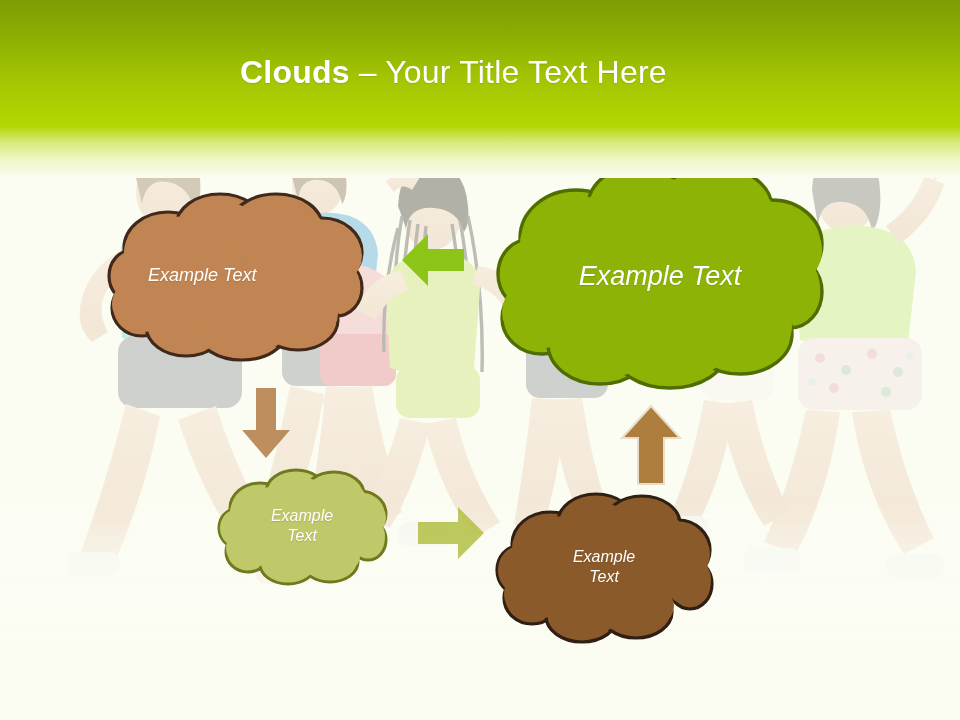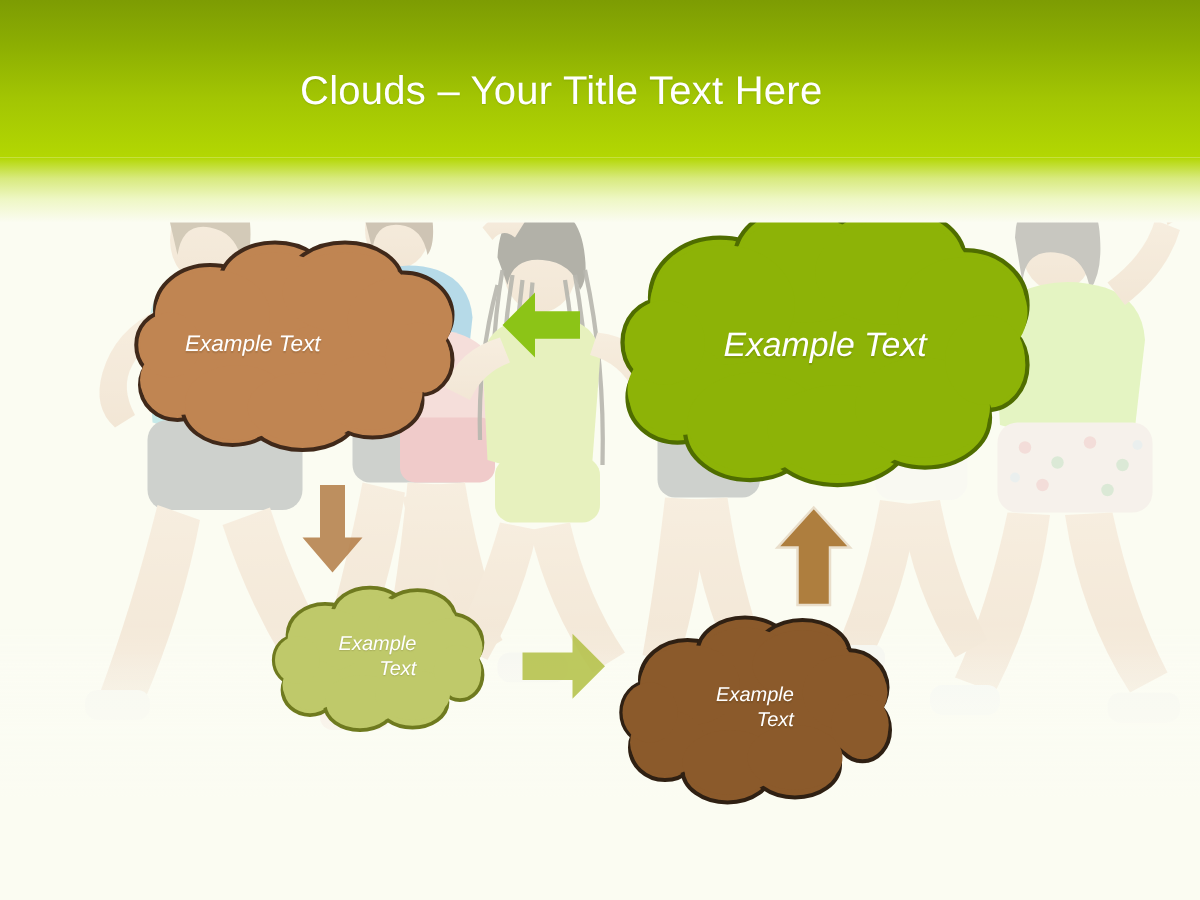--- a/index.html
+++ b/index.html
@@ -31,21 +31,21 @@
   .title{
     position:absolute;left:240px;top:52px;
     z-index:7;
     color:#ffffff;
     font-size:32px;
     line-height:40px;
     letter-spacing:.2px;
     white-space:nowrap;
     text-shadow:0 1px 1px rgba(90,120,0,.25);
   }
-  .title .bold{font-weight:normal;}
+  .title .bold{font-weight:bold;}
   .title .light{font-weight:400;}
 
   
   .photo{
     position:absolute;left:0;top:120px;width:960px;height:520px;
     z-index:2;
     opacity:.46;
     filter:saturate(.85);
   }
   .photo svg{display:block;width:960px;height:520px;}
@@ -63,21 +63,21 @@
   .arrow-down-brown{left:240px;top:388px;opacity:.82;}
   .arrow-up-brown{left:620px;top:406px;opacity:.92;}
   .arrow-right-olive{left:418px;top:505px;opacity:.88;}
 
   
   .cloud{position:absolute;z-index:5;}
   .cloud svg{display:block;overflow:visible;}
   .cloud .cl-label{
     position:absolute;left:0;top:0;width:100%;height:100%;
     display:flex;align-items:center;justify-content:center;
-    text-align:right;
+    text-align:center;
     color:#ffffff;
     font-style:italic;
     pointer-events:none;
     line-height:1.28;
     text-shadow:0 1px 1px rgba(60,50,20,.18);
   }
 
   #cloud-brown-top{left:108px;top:190px;width:256px;height:172px;}
   #cloud-brown-top .cl-label{font-size:18px;justify-content:flex-start;padding-left:40px;box-sizing:border-box;}
 

